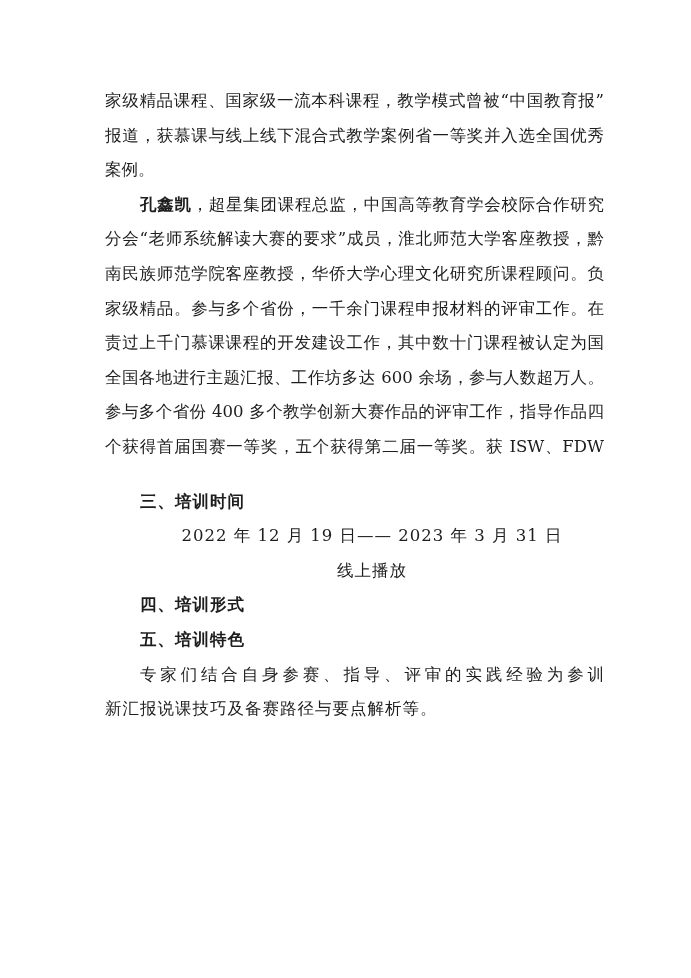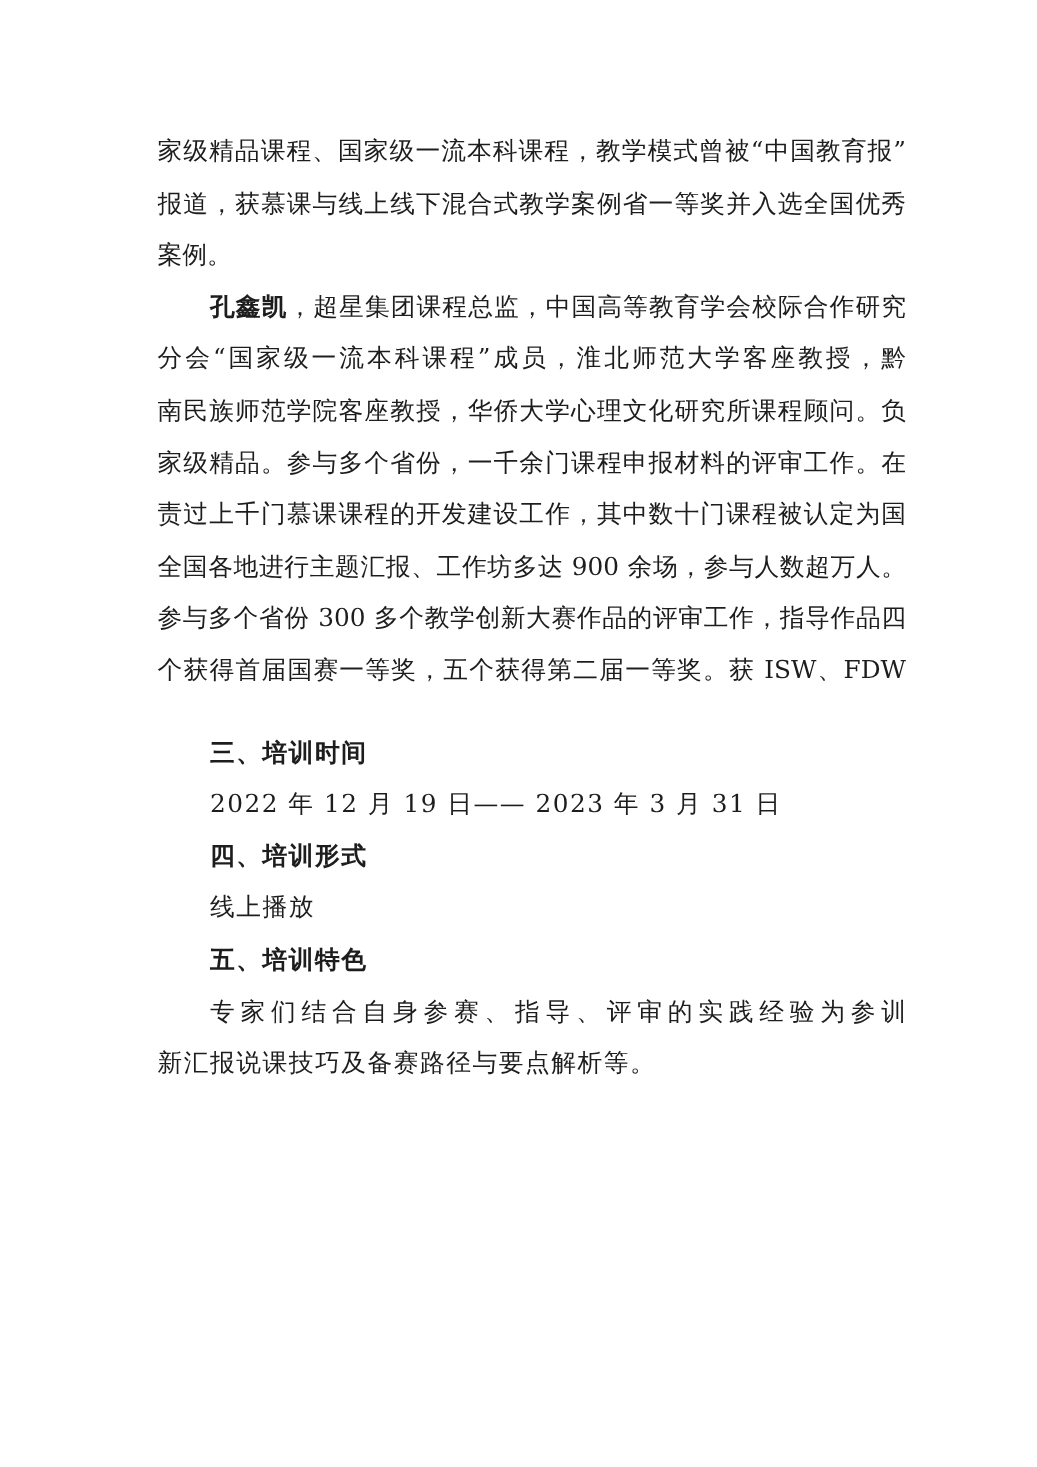--- a/index.html
+++ b/index.html
@@ -26,21 +26,21 @@
   .line {
     line-height: 34.6px;
     height: 34.6px;
     overflow: hidden;
   }
   
   .j {
     text-align: justify;
     text-align-last: justify;
   }
-  .indent { text-indent: 35px; }
+  .indent { text-indent: 35px; text-align: center; }
   .ls { letter-spacing: 1px; }
   .heading {
     font-weight: bold;
     text-indent: 35px;
     letter-spacing: 1px;
   }
   .mt6 { margin-top: 20px; }
   .bold { font-weight: bold; }
 </style>
 </head>
@@ -49,34 +49,34 @@
 <div class="page">
 
   <div class="para">
     <div class="line j">家级精品课程、国家级一流本科课程，教学模式曾被“中国教育报”</div>
     <div class="line j">报道，获慕课与线上线下混合式教学案例省一等奖并入选全国优秀</div>
     <div class="line">案例。</div>
   </div>
 
   <div class="para">
     <div class="line j indent"><span class="bold">孔鑫凯</span><span>，超星集团课程总监，中国高等教育学会校际合作研究</span></div>
-    <div class="line j">分会“国家级一流本科课程”成员，淮北师范大学客座教授，黔</div>
+    <div class="line j">分会“老师系统解读大赛的要求”成员，淮北师范大学客座教授，黔</div>
     <div class="line j">南民族师范学院客座教授，华侨大学心理文化研究所课程顾问。负</div>
     <div class="line j">家级精品。参与多个省份，一千余门课程申报材料的评审工作。在</div>
     <div class="line j">责过上千门慕课课程的开发建设工作，其中数十门课程被认定为国</div>
-    <div class="line j">全国各地进行主题汇报、工作坊多达 900 余场，参与人数超万人。</div>
-    <div class="line j">参与多个省份 300 多个教学创新大赛作品的评审工作，指导作品四</div>
+    <div class="line j">全国各地进行主题汇报、工作坊多达 600 余场，参与人数超万人。</div>
+    <div class="line j">参与多个省份 400 多个教学创新大赛作品的评审工作，指导作品四</div>
     <div class="line j">个获得首届国赛一等奖，五个获得第二届一等奖。获 ISW、FDW 国际</div>
   </div>
 
   <div class="line heading mt6">三、培训时间</div>
   <div class="line indent ls">2022 年 12 月 19 日—— 2023 年 3 月 31 日</div>
 
+  <div class="line indent ls">线上播放</div>
   <div class="line heading">四、培训形式</div>
-  <div class="line indent ls">线上播放</div>
 
   <div class="line heading">五、培训特色</div>
   <div class="para">
     <div class="line j indent">专家们结合自身参赛、指导、评审的实践经验为参训</div>
     <div class="line ls">新汇报说课技巧及备赛路径与要点解析等。</div>
   </div>
 
 
 </div>
 

